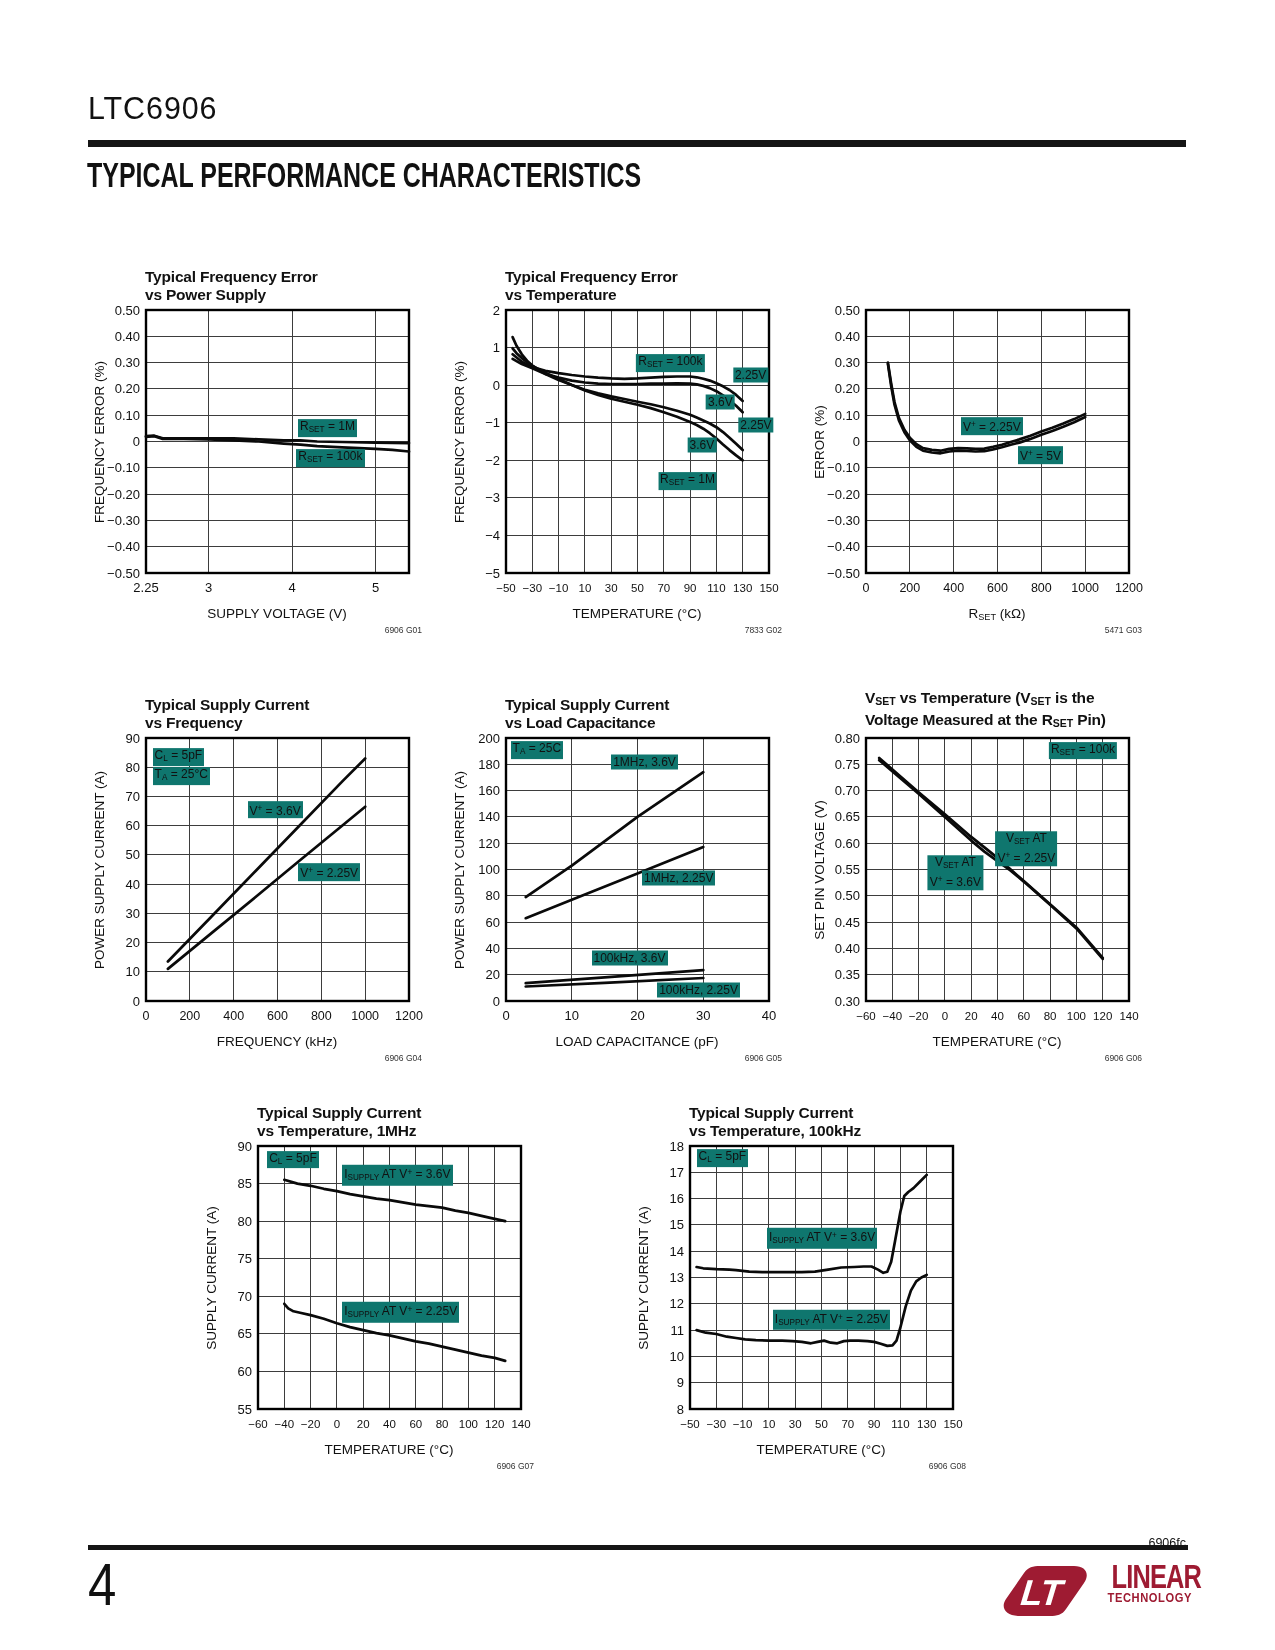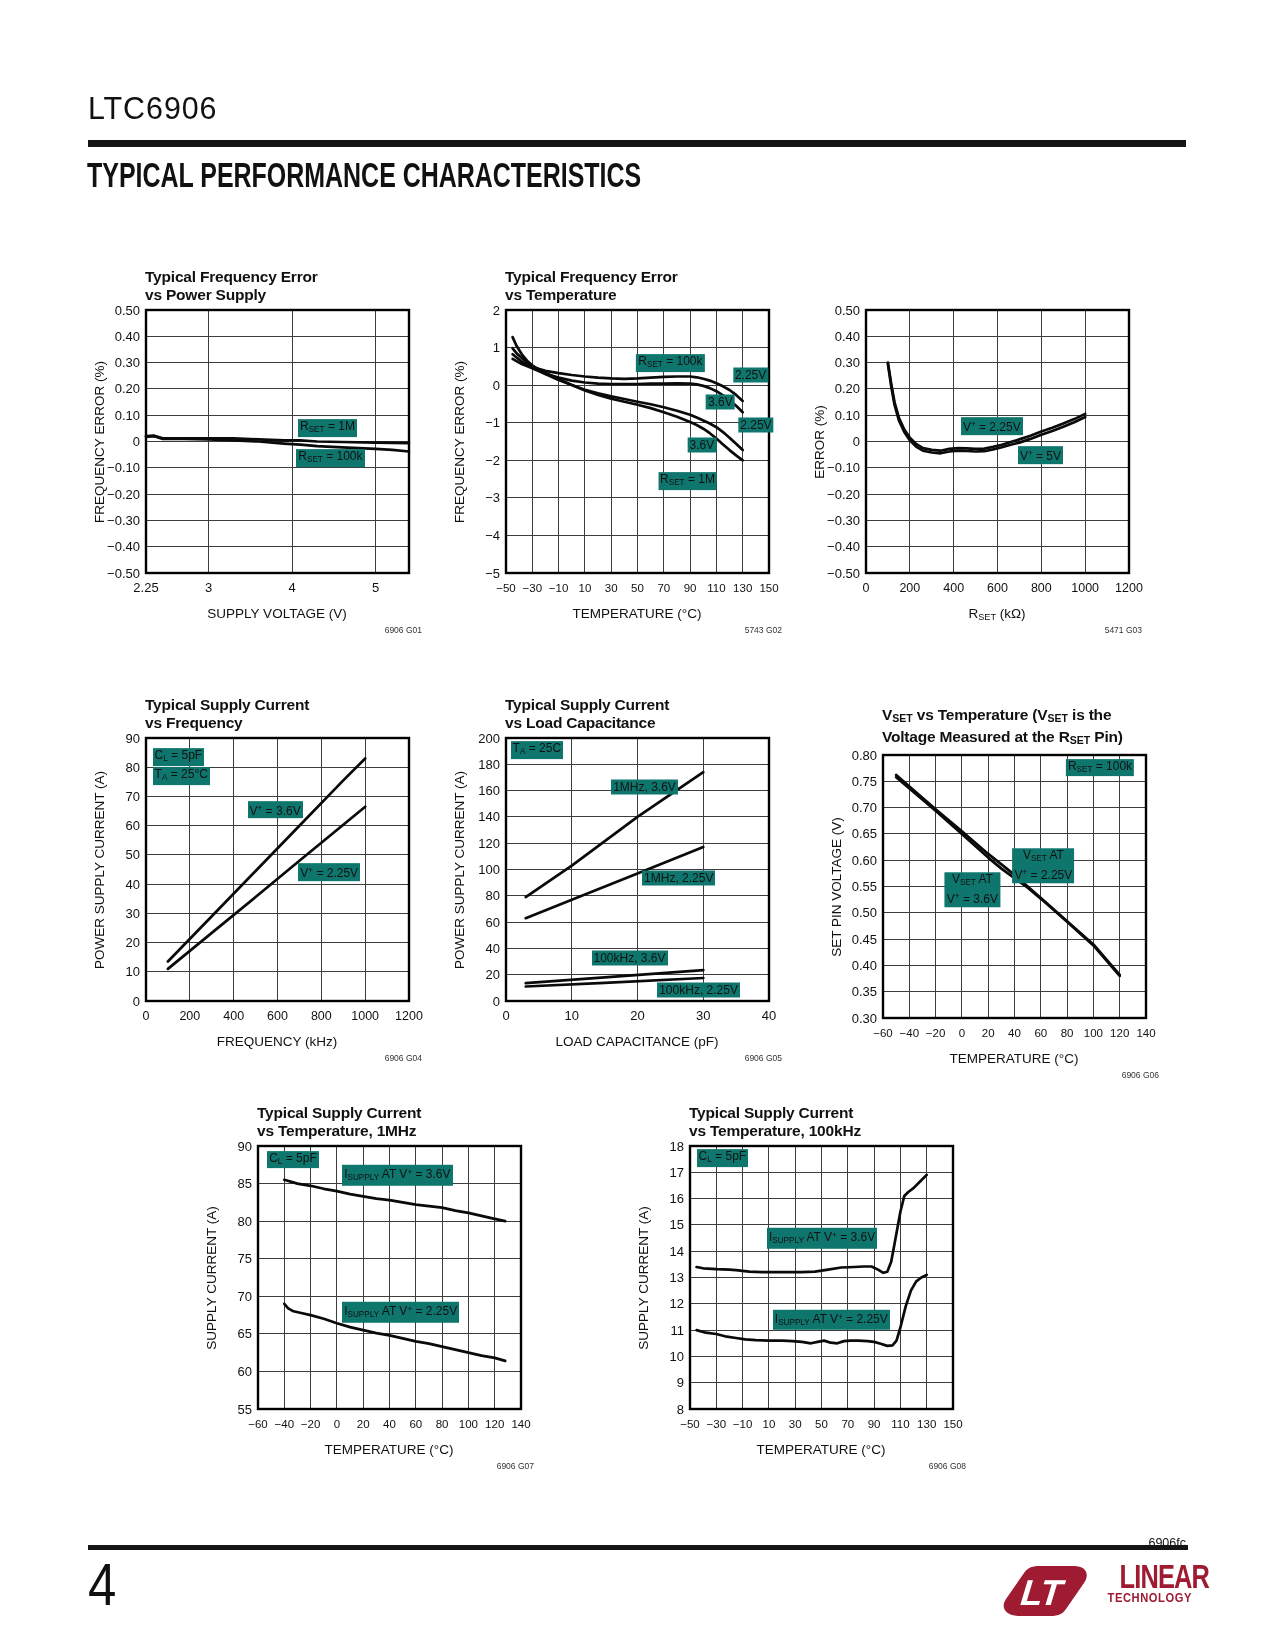--- a/index.html
+++ b/index.html
@@ -24,21 +24,21 @@
   .c-ann.l{transform:translate(0,-50%);}
   .c-ann.m{transform:translate(-50%,-50%);text-align:center;}
   sub{font-size:.68em;vertical-align:-0.22em;letter-spacing:0;}
   sup{font-size:.68em;vertical-align:.45em;}
   
   .footer-code{position:absolute;right:89px;top:1536px;font-size:12.5px;}
   .footer-rule{position:absolute;left:88px;top:1545px;width:1100px;height:5px;background:#151515;}
   .page-number{position:absolute;left:88px;top:1550px;font-size:60px;font-weight:300;transform:scaleX(.85);transform-origin:left top;}
   .logo{position:absolute;left:1000px;top:1562px;width:200px;height:62px;color:#9e1b32;}
   .logo-mark{position:absolute;left:0;top:2px;}
-  .logo-text{position:absolute;left:100px;top:0;width:108px;text-align:left;}
+  .logo-text{position:absolute;left:92px;top:0;width:108px;text-align:center;}
   .logo-line1{display:block;font-size:31px;font-weight:800;letter-spacing:-1px;transform:scaleX(.82) scaleY(1.05);transform-origin:right top;line-height:30px;}
   .logo-line2{display:block;font-size:12px;font-weight:700;letter-spacing:.6px;transform:scaleX(.93);transform-origin:right top;line-height:13px;}
 </style>
 </head>
 <body>
 
 <div class="page">
   <div class="part-number">LTC6906</div>
   <div class="header-rule"></div>
   <div class="section-title">TYPICAL PERFORMANCE CHARACTERISTICS</div>
@@ -136,21 +136,21 @@
           <text x="52" y="123.21428571428571" text-anchor="end" font-size="13" fill="#111">−1</text>
           <text x="52" y="160.78571428571428" text-anchor="end" font-size="13" fill="#111">−2</text>
           <text x="52" y="198.35714285714286" text-anchor="end" font-size="13" fill="#111">−3</text>
           <text x="52" y="235.92857142857142" text-anchor="end" font-size="13" fill="#111">−4</text>
           <text x="52" y="273.5" text-anchor="end" font-size="13" fill="#111">−5</text>
         </svg>
         <div class="c-ylab">
           <span>FREQUENCY ERROR (%)</span>
         </div>
         <div class="c-xlab">TEMPERATURE (°C)</div>
-        <div class="c-gid">5743 G02</div>
+        <div class="c-gid">7833 G02</div>
         <div class="c-ann m" style="left: 222.4px; top: 121px;">
           <div>R<sub>SET</sub> = 100k</div>
         </div>
         <div class="c-ann m" style="left: 302.6px; top: 133.4px;">
           <div>2.25V</div>
         </div>
         <div class="c-ann m" style="left: 272.3px; top: 160.4px;">
           <div>3.6V</div>
         </div>
         <div class="c-ann m" style="left: 307.9px; top: 182.6px;">
@@ -312,34 +312,34 @@
           <text x="52" y="273.5" text-anchor="end" font-size="13" fill="#111">0</text>
         </svg>
         <div class="c-ylab">
           <span>POWER SUPPLY CURRENT (A)</span>
         </div>
         <div class="c-xlab">LOAD CAPACITANCE (pF)</div>
         <div class="c-gid">6906 G05</div>
         <div class="c-ann l" style="left: 62.6px; top: 79.8px;">
           <div>T<sub>A</sub> = 25C</div>
         </div>
-        <div class="c-ann l" style="left: 163.2px; top: 117px;">
+        <div class="c-ann l" style="left: 163.2px; top: 92px;">
           <div>1MHz, 3.6V</div>
         </div>
         <div class="c-ann l" style="left: 194.1px; top: 208px;">
           <div>1MHz, 2.25V</div>
         </div>
         <div class="c-ann l" style="left: 143.5px; top: 287.6px;">
           <div>100kHz, 3.6V</div>
         </div>
         <div class="c-ann l" style="left: 209.2px; top: 319.8px;">
           <div>100kHz, 2.25V</div>
         </div>
       </figure>
-      <figure class="chart" style="left: 808px; top: 670px; margin: 17px;">
+      <figure class="chart" style="left: 808px; top: 670px; margin: 0px;">
         <div class="c-title">
           <div>V<sub>SET</sub> vs Temperature (V<sub>SET</sub> is the</div>
           <div>Voltage Measured at the R<sub>SET</sub> Pin)</div>
         </div>
         <svg class="c-svg" width="368" height="296">
           <line x1="84.3" y1="6" x2="84.3" y2="269" stroke="#3d3d3d" stroke-width="1" shape-rendering="crispEdges"></line>
           <line x1="110.6" y1="6" x2="110.6" y2="269" stroke="#3d3d3d" stroke-width="1" shape-rendering="crispEdges"></line>
           <line x1="136.89999999999998" y1="6" x2="136.89999999999998" y2="269" stroke="#3d3d3d" stroke-width="1" shape-rendering="crispEdges"></line>
           <line x1="163.2" y1="6" x2="163.2" y2="269" stroke="#3d3d3d" stroke-width="1" shape-rendering="crispEdges"></line>
           <line x1="189.5" y1="6" x2="189.5" y2="269" stroke="#3d3d3d" stroke-width="1" shape-rendering="crispEdges"></line>

